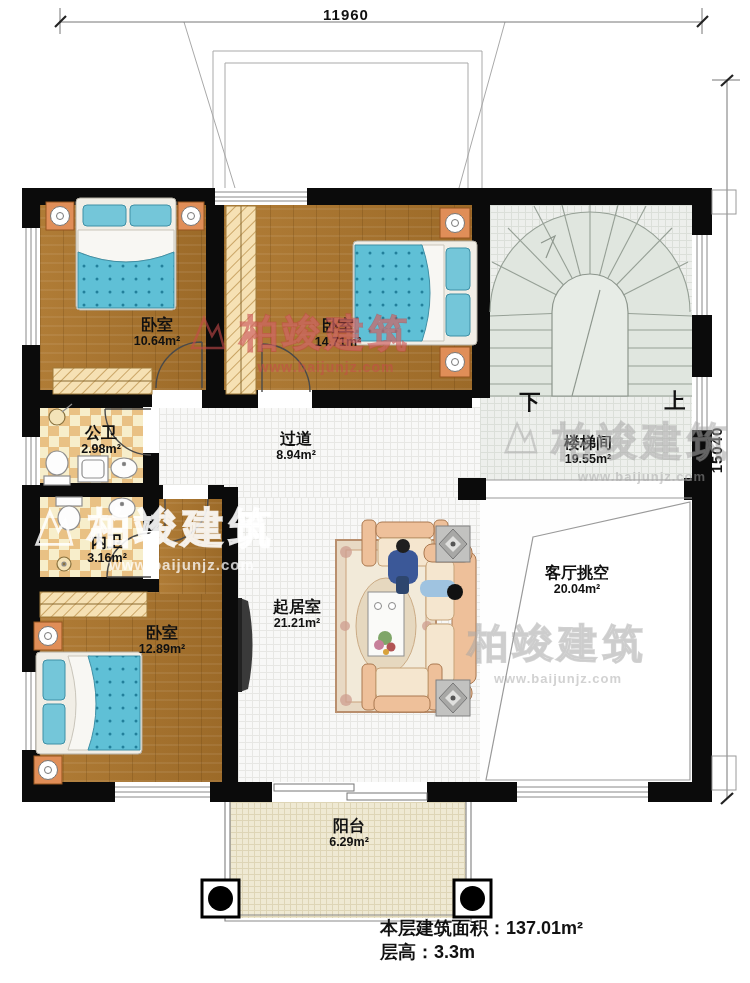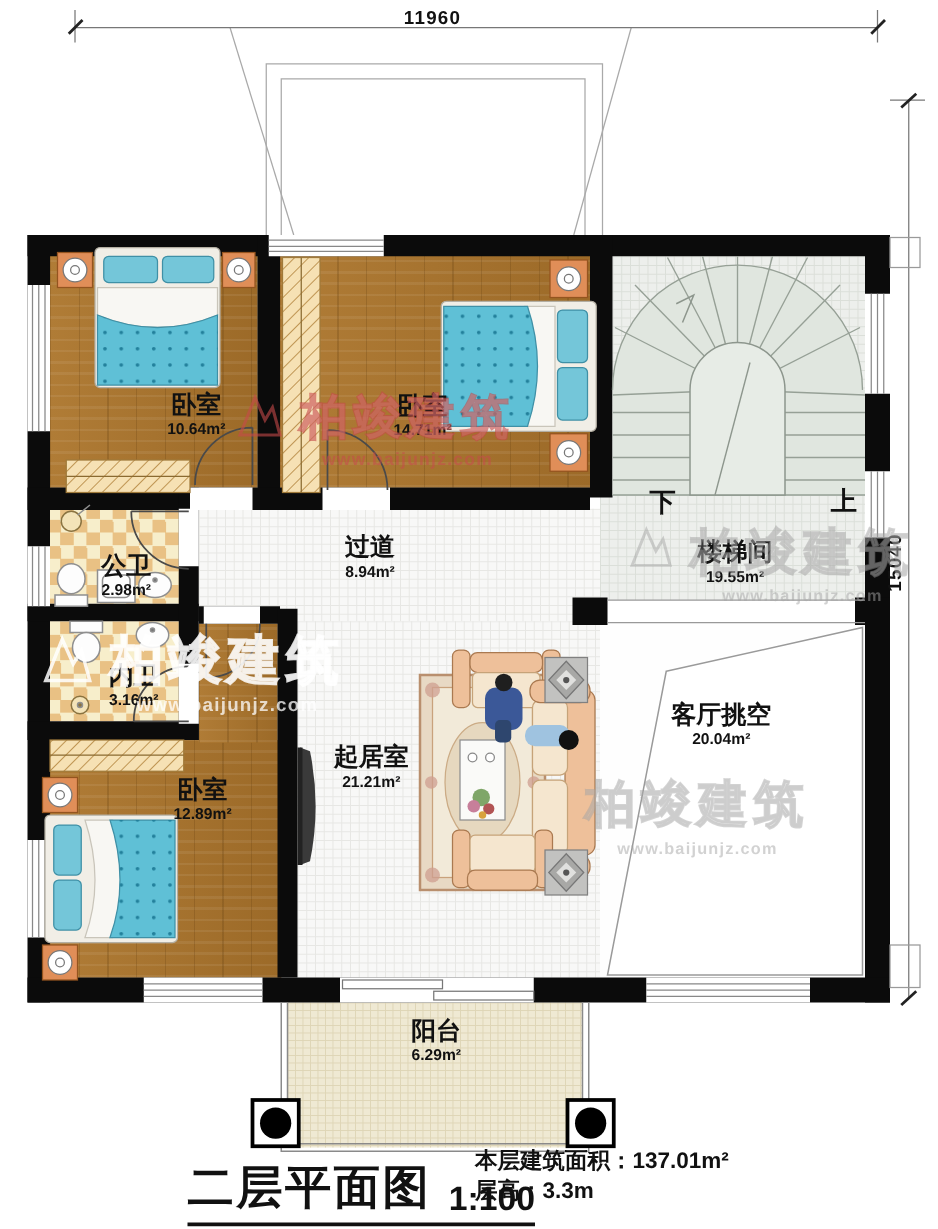--- a/index.html
+++ b/index.html
@@ -23,21 +23,21 @@
       linear-gradient(90deg,#ded5b6 1px,transparent 1px);
     background-size:6px 6px;}
   .stair-tile{background-color:#edefec;
     background-image:linear-gradient(#dbdfd9 1px,transparent 1px),
       linear-gradient(90deg,#dbdfd9 1px,transparent 1px);
     background-size:7px 7px;}
   .void-fill{background:#fefefe;}
   
   .room-label{transform:translate(-50%,-50%);text-align:center;white-space:nowrap;
     line-height:1.15;pointer-events:none;}
-  .room-label .rn{font-size:20px;font-weight:bold;}
+  .room-label .rn{font-size:16px;font-weight:bold;}
   .room-label .ra{font-size:12.5px;font-weight:bold;}
   .dir-label{transform:translate(-50%,-50%);font-size:21px;font-weight:bold;white-space:nowrap;}
   .dim{font-size:15px;font-weight:bold;letter-spacing:1px;white-space:nowrap;}
   
   .wm{pointer-events:none;display:flex;align-items:flex-start;gap:14px;}
   .wm .wm-col{display:flex;flex-direction:column;align-items:center;}
   .wm-brand{font-weight:bold;letter-spacing:5px;}
   .wm-red .wm-brand{font-size:38px;color:rgba(255,245,245,.28);-webkit-text-stroke:1.6px rgba(198,74,74,.6);}
   .wm-red .wm-url{font-size:14px;font-weight:bold;color:rgba(198,74,74,.55);letter-spacing:1px;}
   .wm-white .wm-brand{font-size:42px;color:rgba(255,255,255,.34);-webkit-text-stroke:1.6px rgba(255,255,255,.85);}
@@ -363,21 +363,21 @@
     <div class="ra">10.64m²</div>
   </div>
   <div class="abs room-label" style="left:338px;top:333px;">
     <div class="rn">卧室</div>
     <div class="ra">14.71m²</div>
   </div>
   <div class="abs room-label" style="left:588px;top:450px;">
     <div class="rn">楼梯间</div>
     <div class="ra">19.55m²</div>
   </div>
-  <div class="abs room-label" style="left:101px;top:440px;margin-top:21px;">
+  <div class="abs room-label" style="left:101px;top:440px;">
     <div class="rn">公卫</div>
     <div class="ra">2.98m²</div>
   </div>
   <div class="abs room-label" style="left:296px;top:446px;">
     <div class="rn">过道</div>
     <div class="ra">8.94m²</div>
   </div>
   <div class="abs room-label" style="left:107px;top:549px;text-align:center;">
     <div class="rn">内卫</div>
     <div class="ra">3.16m²</div>
@@ -429,24 +429,20 @@
       <div class="wm-url">www.baijunjz.com</div>
     </div>
   </div>
   <div class="abs wm wm-gray" style="left:468px;top:616px;">
     <div class="wm-col">
       <div class="wm-brand">柏竣建筑</div>
       <div class="wm-url">www.baijunjz.com</div>
     </div>
   </div>
 
-  <div class="abs plan-title-row" style="left:150px;top:925px;">
-    <span class="plan-title">二层平面图</span>
-    <span class="plan-scale">1:100</span>
-  </div>
   <div class="abs" style="left:380px;top:916px;">
     <div class="info-line">
       <span>本层建筑面积：</span><span>137.01m²</span>
     </div>
     <div class="info-line" style="margin-top:0;">
       <span>层高：</span><span>3.3m</span>
     </div>
   </div>
 
 </div>

